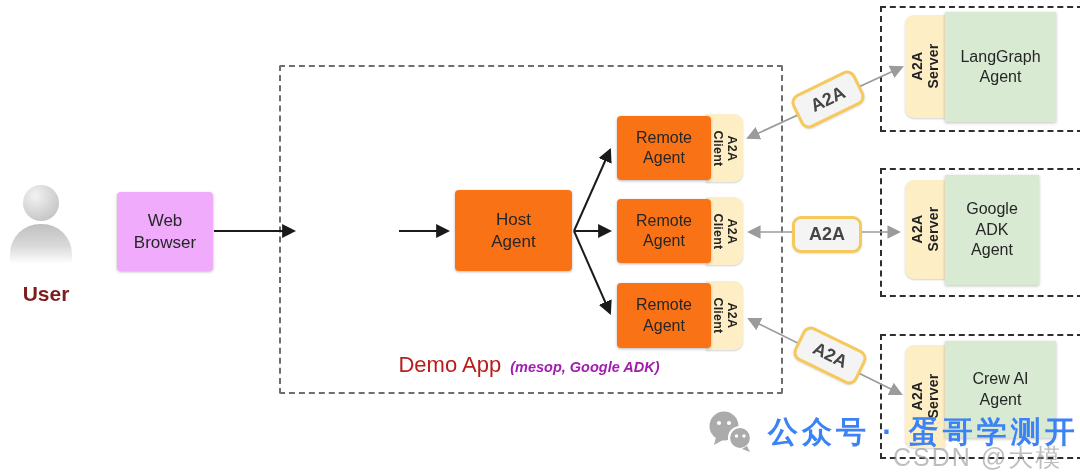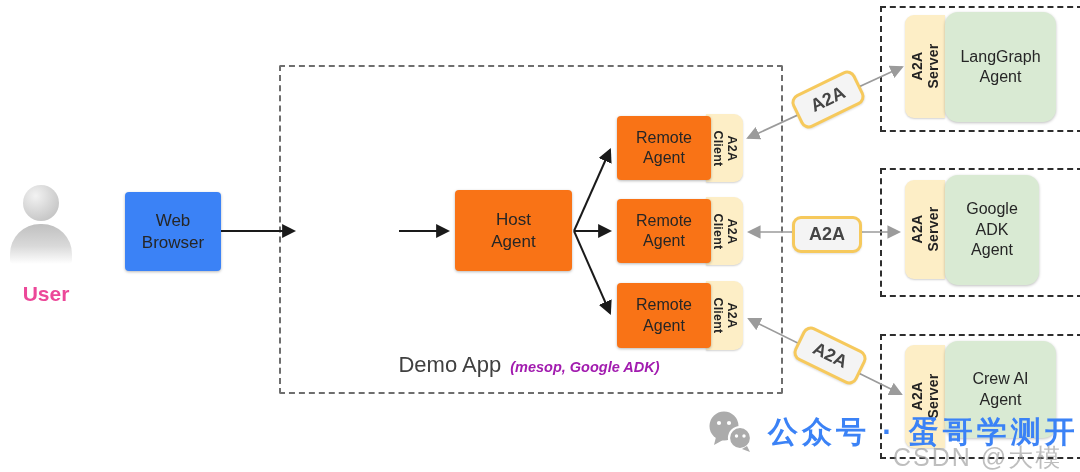--- a/index.html
+++ b/index.html
@@ -9,23 +9,23 @@
   }
   .pre{white-space:pre-line;}
   svg.arrows{position:absolute;left:0;top:0;z-index:5;pointer-events:none;}
 
   
   .node{
     position:absolute;display:flex;align-items:center;justify-content:center;
     text-align:center;font-size:17px;line-height:1.28;color:#262626;
     border-radius:4px;box-shadow:0 1px 3px rgba(0,0,0,.28);z-index:8;
   }
-  .gray{background:#3b82f6;margin-left:8px;}
+  .gray{background:#f0abfc;}
   .blue{background:#f97316;}
-  .green{background:#d9ead3;border-radius:13px;font-size:16px;box-shadow:0 1px 3px rgba(0,0,0,.25);}
+  .green{background:#d9ead3;border-radius:0;font-size:16px;box-shadow:0 1px 3px rgba(0,0,0,.25);}
 
   
   .demo-box{
     position:absolute;left:279px;top:65px;width:500px;height:325px;
     border:2px dashed #6e6e6e;border-radius:2px;z-index:1;
   }
   .server-box{
     position:absolute;left:880px;width:199px;
     border:2px dashed #2e2e2e;z-index:1;background:transparent;
   }
@@ -59,29 +59,29 @@
     z-index:8;
   }
   .user-body{
     position:absolute;left:10px;top:224px;width:62px;height:40px;
     border-radius:30px 30px 4px 4px;
     background:linear-gradient(to bottom, #c0c0c0 0%, #d9d9d9 55%, rgba(246,246,246,0) 100%);
     z-index:8;
   }
   .user-label{
     position:absolute;left:14px;top:282px;width:64px;text-align:center;
-    font-weight:bold;font-size:21px;color:#ec4899;z-index:8;
+    font-weight:bold;font-size:21px;color:#7f1d1d;z-index:8;
   }
 
   
   .caption{
     position:absolute;left:279px;top:352px;width:500px;display:flex;
     justify-content:center;align-items:baseline;gap:9px;z-index:8;
   }
-  .caption-title{font-size:22px;color:#404040;}
+  .caption-title{font-size:22px;color:#b91c1c;}
   .caption-note{font-size:14.5px;font-weight:bold;font-style:italic;color:#a21caf;}
 
   
   .wm-line1{
     position:absolute;left:706px;top:410px;display:flex;align-items:center;gap:12px;
     color:#3b82f6;font-size:30px;letter-spacing:4px;z-index:12;font-weight:bold;
   }
   .wm-line2{
     position:absolute;left:893px;top:441px;color:rgba(150,150,150,.62);
     font-size:25px;letter-spacing:2px;z-index:12;

